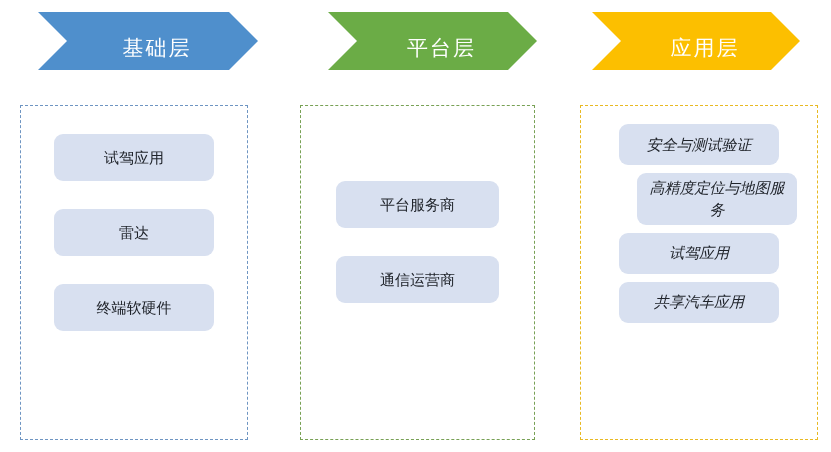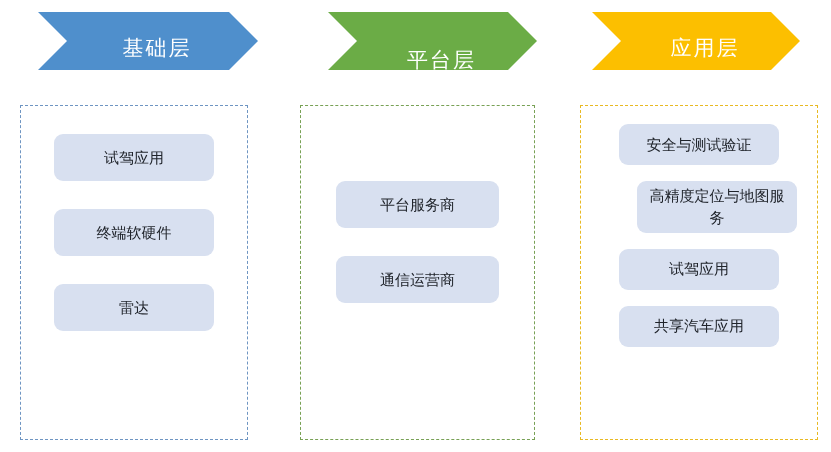--- a/index.html
+++ b/index.html
@@ -34,21 +34,21 @@
     font-size: 21px;
     letter-spacing: 2px;
     line-height: 1;
     padding-left: 18px;
     white-space: nowrap;
     font-weight: 400;
     margin-top: 13px;
   }
 
   #arrow-basic    { left: 38px;  width: 220px; }
-  #arrow-platform { left: 328px; width: 209px; align-items: flex-end; }
+  #arrow-platform { left: 328px; width: 209px; }
   #arrow-app      { left: 592px; width: 208px; }
 
   
   .group {
     position: absolute;
     top: 105px;
     background: #ffffff;
     box-sizing: border-box;
     display: flex;
     flex-direction: column;
@@ -70,21 +70,22 @@
   #items-basic {
     padding-top: 28px;
     gap: 28px;
   }
   #items-platform {
     padding-top: 75px;
     gap: 28px;
   }
   #items-app {
     padding-top: 18px;
-    gap: 16px;
+    gap: 8px;
+    font-style: italic;
   }
 
   .item-box {
     background: #D8E0F0;
     border-radius: 9px;
     display: flex;
     align-items: center;
     justify-content: center;
     text-align: center;
     color: #20242b;
@@ -111,22 +112,22 @@
     <span class="arrow-label">平台层</span>
   </div>
 
   <div class="arrow" id="arrow-app" style="background:#FCBF00;">
     <span class="arrow-label">应用层</span>
   </div>
 
   <div class="group" id="group-basic">
     <div class="items" id="items-basic">
       <div class="item-box">试驾应用</div>
+      <div class="item-box">雷达</div>
       <div class="item-box">终端软硬件</div>
-      <div class="item-box">雷达</div>
     </div>
   </div>
 
   <div class="group" id="group-platform">
     <div class="items" id="items-platform">
       <div class="item-box">平台服务商</div>
       <div class="item-box">通信运营商</div>
     </div>
   </div>
 

